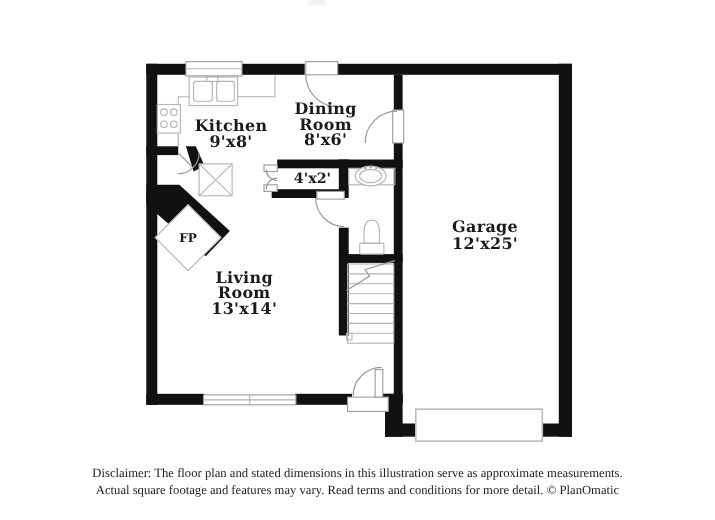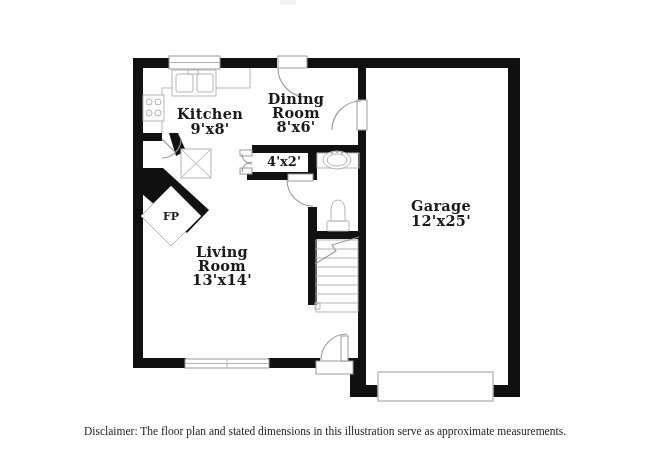--- a/index.html
+++ b/index.html
@@ -172,14 +172,15 @@
       <text class="room-label lbl-lg" x="222" y="271">Room</text>
       <text class="room-label lbl-lg" x="222" y="285">13'x14'</text>
 
       <text class="room-label lbl-lg" x="441" y="211">Garage</text>
       <text class="room-label lbl-lg" x="441" y="226">12'x25'</text>
     </g>
   </svg>
 
   <div class="disclaimer">
     <div>Disclaimer: The floor plan and stated dimensions in this illustration serve as approximate measurements.</div>
+    <div>Actual square footage and features may vary. Read terms and conditions for more detail. © PlanOmatic</div>
   </div>
 </div>
 
 </body></html>

